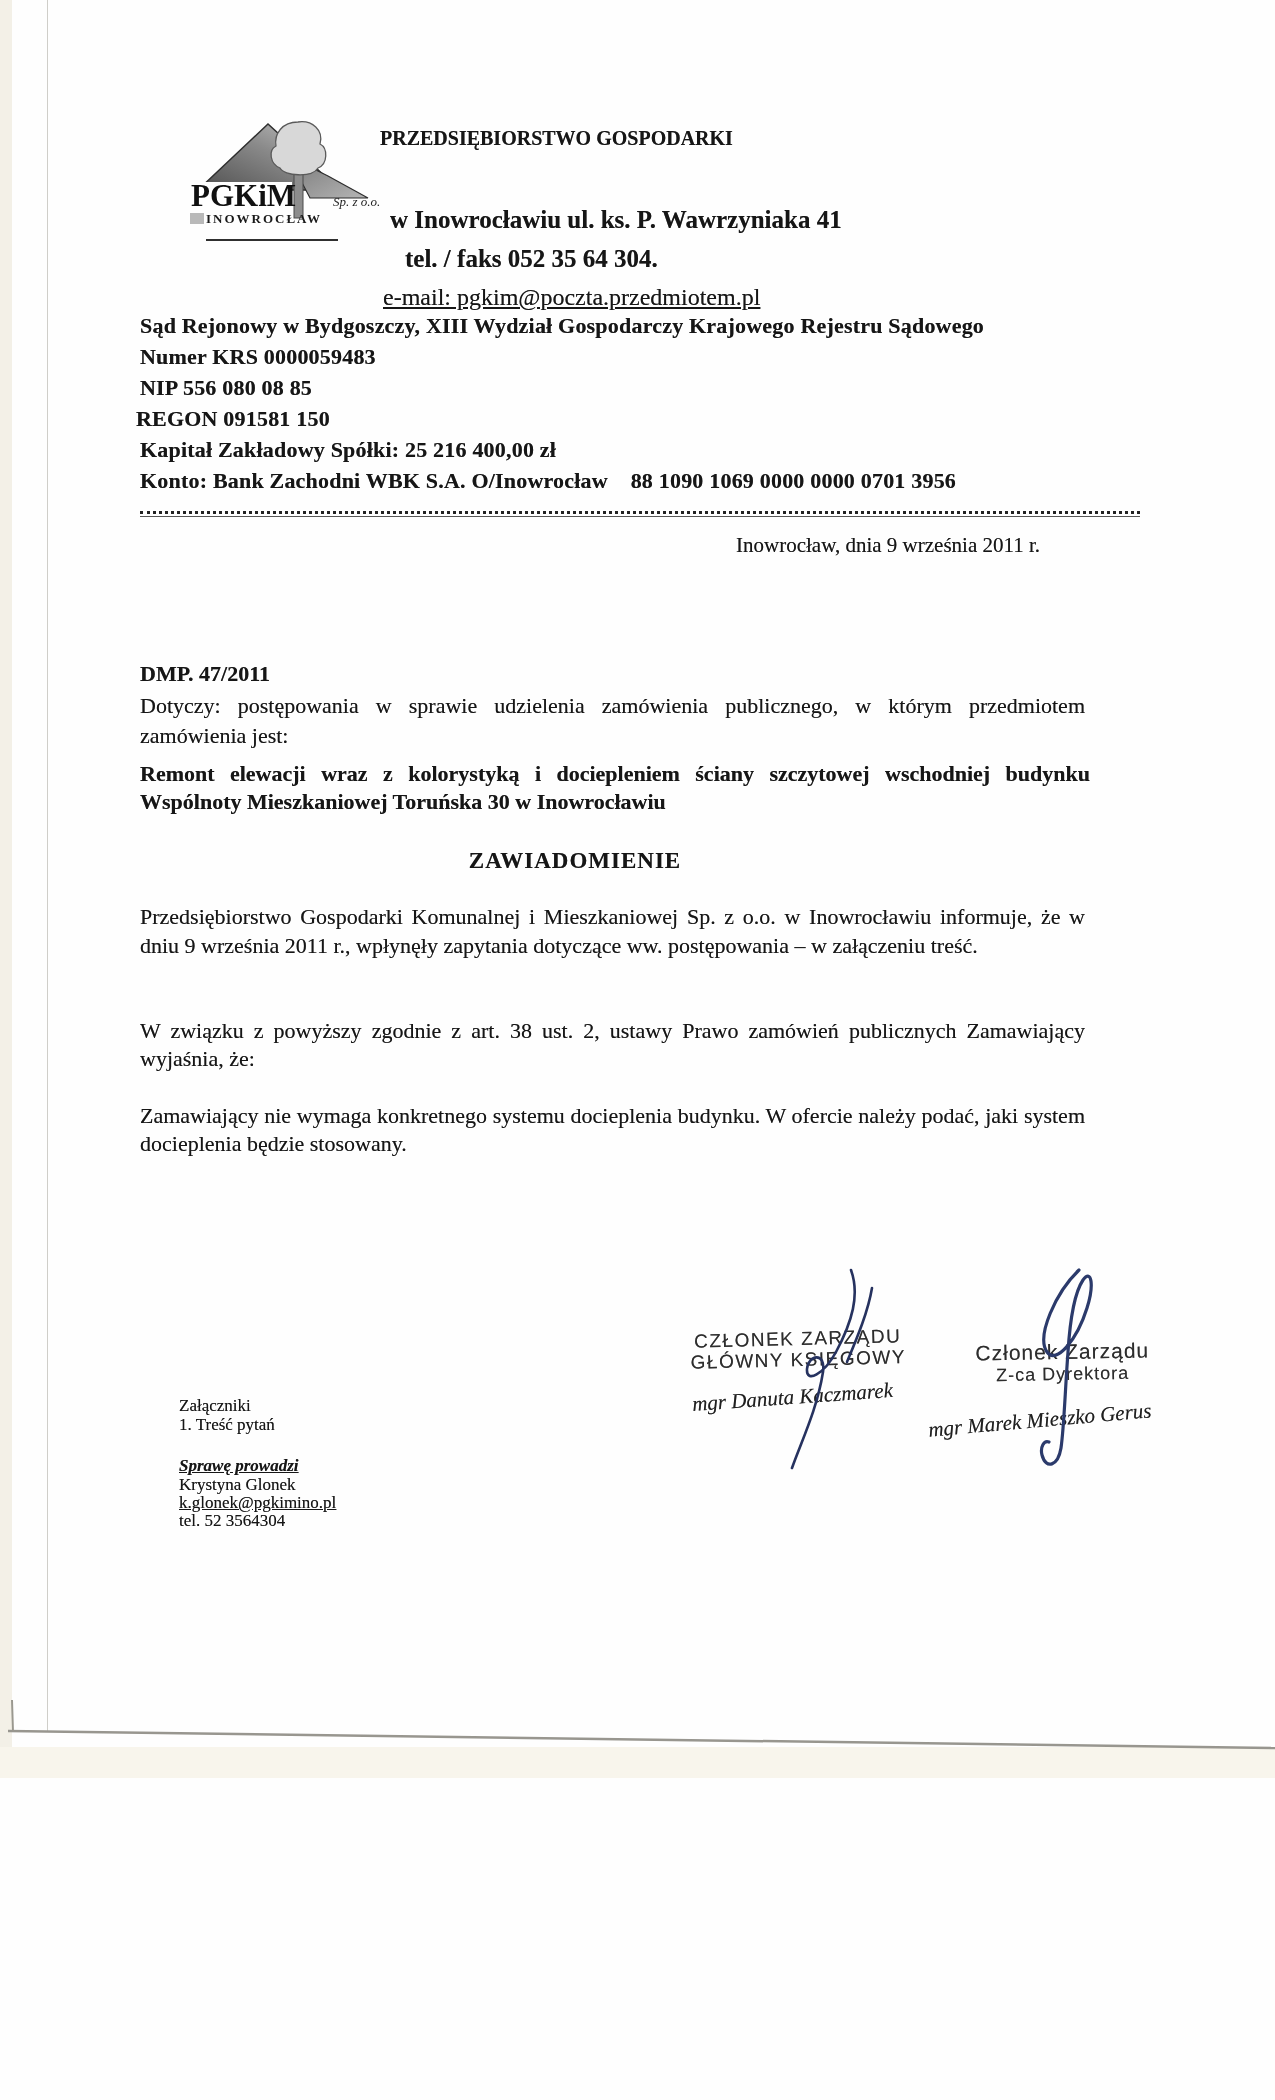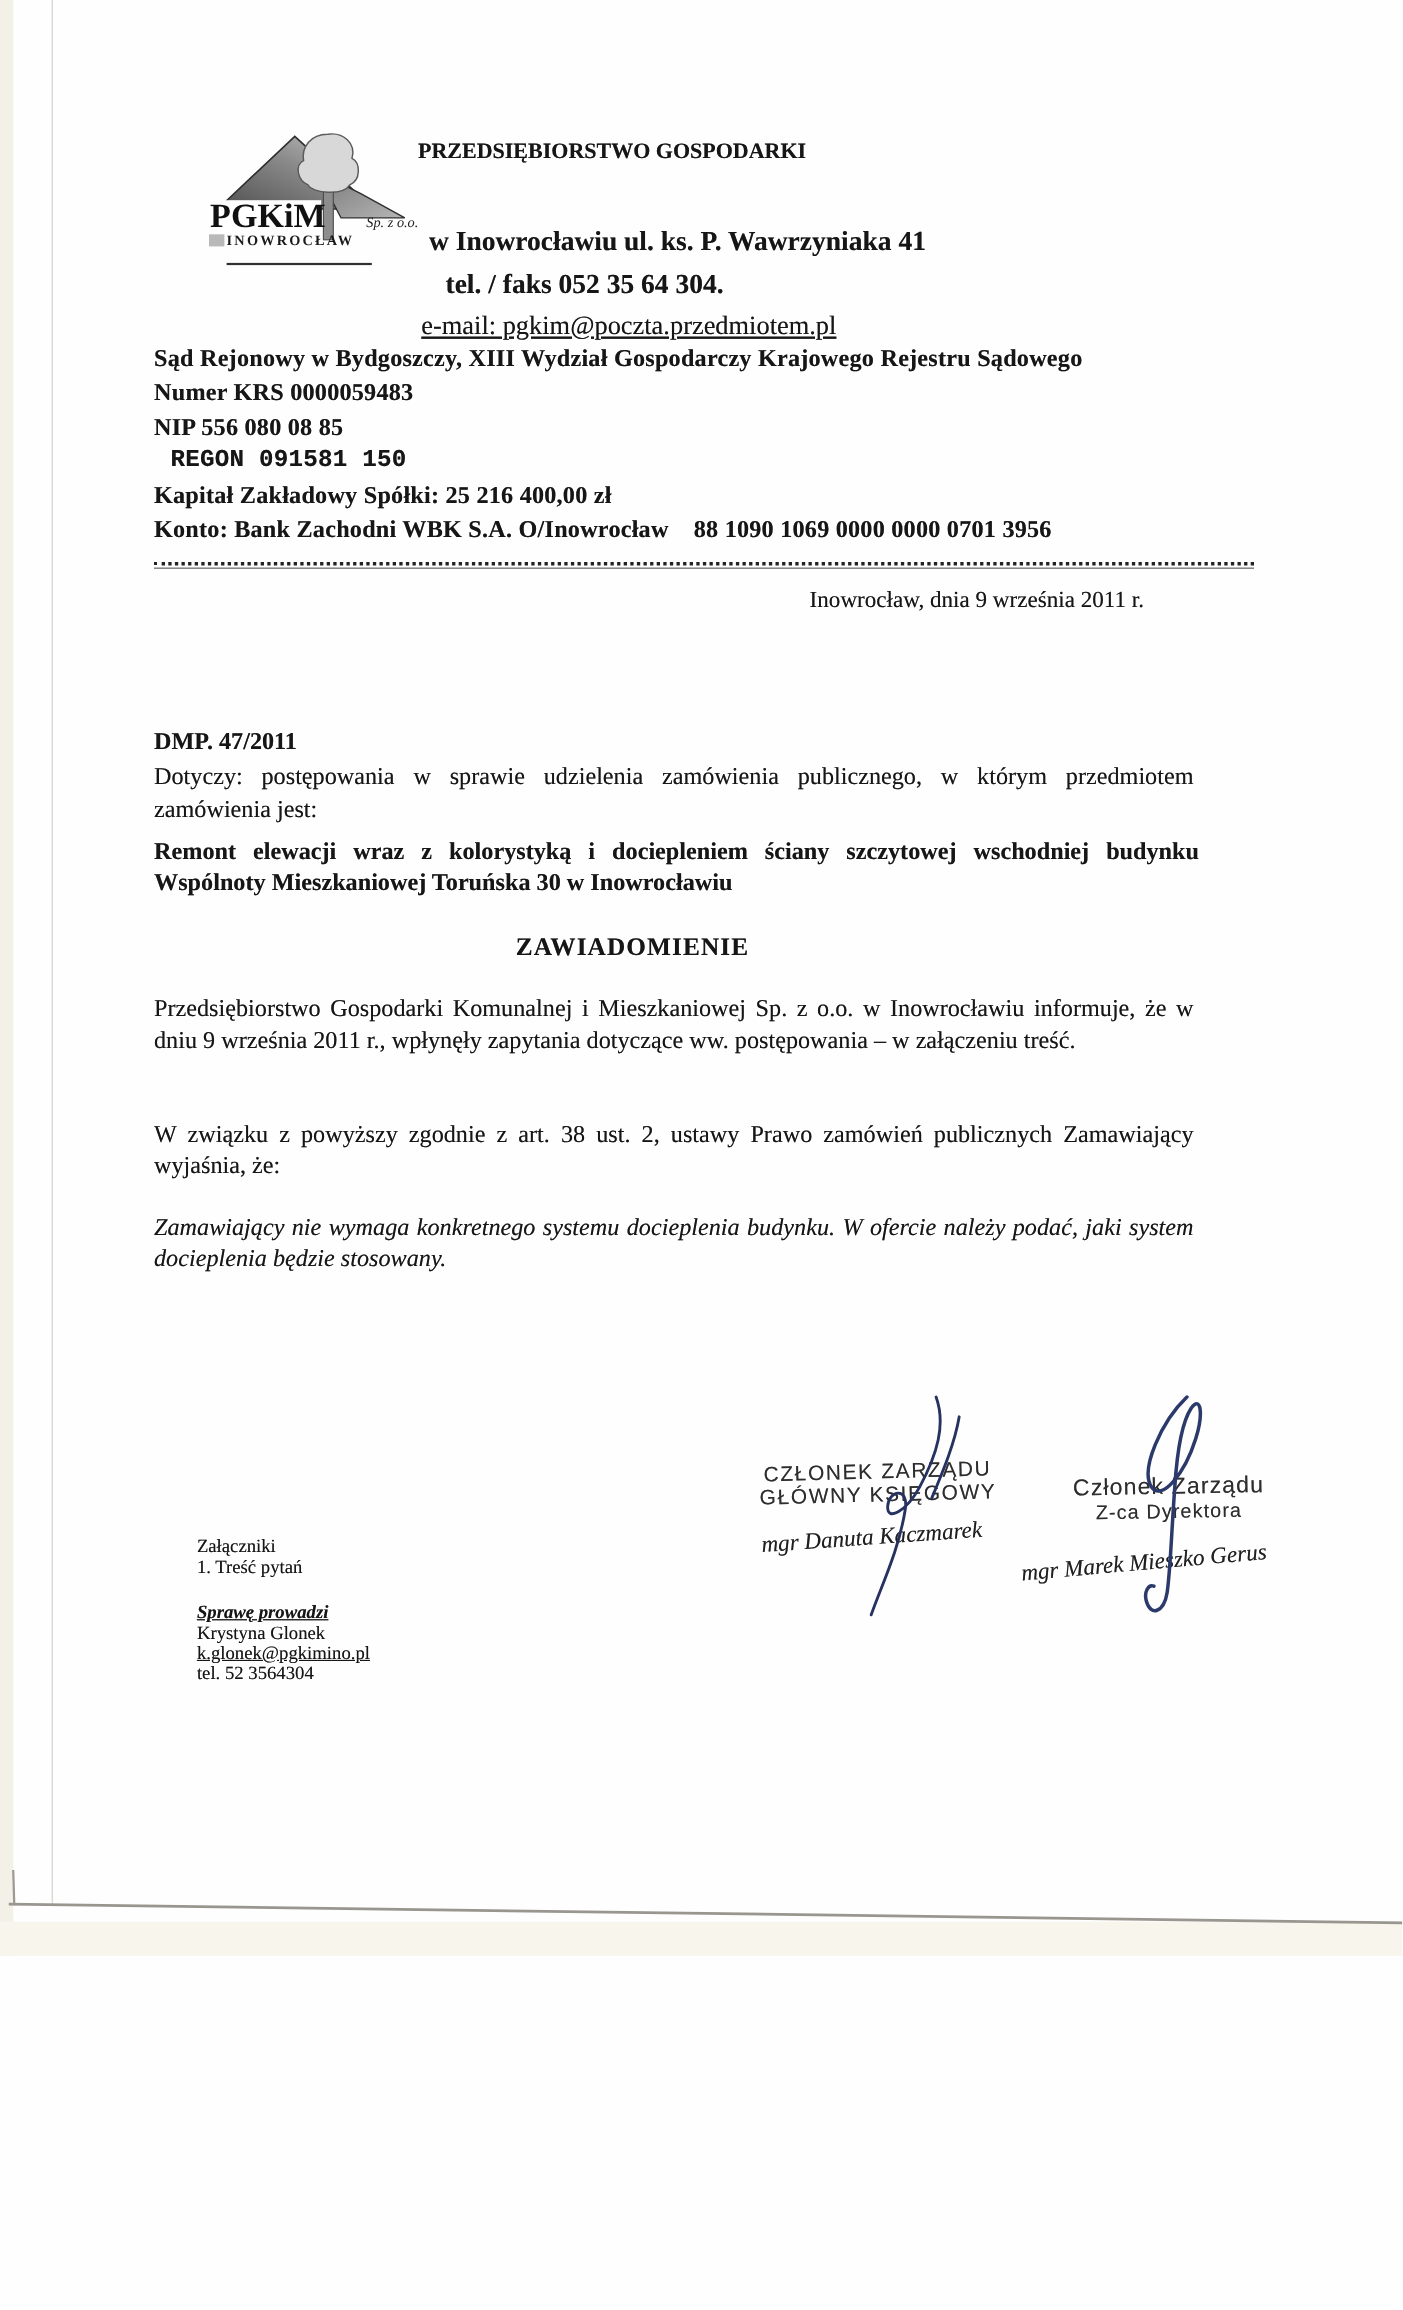--- a/index.html
+++ b/index.html
@@ -64,35 +64,35 @@
   <div class="artifact" style="left:206px;top:239px;width:132px;height:2px;background:#2f2f2f;"></div>
 
   <div class="t hdr" style="left:380px;top:127px;font-size:20px;">PRZEDSIĘBIORSTWO GOSPODARKI</div>
   <div class="t hdr" style="left:390px;top:206px;font-size:25px;">w Inowrocławiu  ul. ks. P. Wawrzyniaka 41</div>
   <div class="t hdr" style="left:405px;top:245px;font-size:25px;">tel. / faks 052 35 64 304.</div>
   <div class="t u" style="left:383px;top:284px;font-size:24px;">e-mail: pgkim@poczta.przedmiotem.pl</div>
 
   <div class="t reg" style="left:140px;top:313px;">Sąd Rejonowy w Bydgoszczy, XIII Wydział Gospodarczy Krajowego Rejestru Sądowego</div>
   <div class="t reg" style="left:140px;top:344px;">Numer KRS 0000059483</div>
   <div class="t reg" style="left:140px;top:375px;">NIP 556 080 08 85</div>
-  <div class="t reg" style="left:155px;top:406px;font-family:Liberation Mono, monospace;">REGON 091581 150</div>
+  <div class="t reg" style="left:136px;top:406px;">REGON 091581 150</div>
   <div class="t reg" style="left:140px;top:437px;">Kapitał Zakładowy Spółki: 25 216 400,00 zł</div>
   <div class="t reg" style="left:140px;top:468px;white-space:pre-wrap;">Konto: Bank Zachodni WBK S.A. O/Inowrocław    88 1090 1069 0000 0000 0701 3956</div>
 
   <div class="dotrule"></div>
 
   <div class="t" style="left:736px;top:533px;font-size:21px;">Inowrocław, dnia 9 września 2011 r.</div>
 
   <div class="t bold" style="left:140px;top:661px;font-size:22px;">DMP. 47/2011</div>
   <div class="t body just" style="left:140px;top:691px;width:945px;line-height:30px;">Dotyczy: postępowania w sprawie udzielenia zamówienia publicznego, w którym przedmiotem zamówienia jest:</div>
   <div class="t body just bold" style="left:140px;top:760px;width:950px;line-height:28px;">Remont elewacji wraz z kolorystyką i dociepleniem ściany szczytowej wschodniej budynku Wspólnoty Mieszkaniowej Toruńska 30 w Inowrocławiu</div>
   <div class="t bold" style="left:140px;top:848px;width:870px;text-align:center;font-size:23px;letter-spacing:1px;white-space:normal;">ZAWIADOMIENIE</div>
   <div class="t body just" style="left:140px;top:902px;width:945px;">Przedsiębiorstwo Gospodarki Komunalnej i Mieszkaniowej Sp. z o.o. w Inowrocławiu informuje, że w dniu 9 września 2011 r., wpłynęły zapytania dotyczące ww. postępowania – w załączeniu treść.</div>
   <div class="t body just" style="left:140px;top:1017px;width:945px;line-height:28px;">W związku z powyższy zgodnie z art. 38 ust. 2, ustawy Prawo zamówień publicznych Zamawiający wyjaśnia, że:</div>
-  <div class="t body just" style="left:140px;top:1102px;width:945px;line-height:28px;font-style:italic;">Zamawiający nie wymaga konkretnego systemu docieplenia budynku. W ofercie należy podać, jaki system docieplenia będzie stosowany.</div>
+  <div class="t body just" style="left:140px;top:1102px;width:945px;line-height:28px;">Zamawiający nie wymaga konkretnego systemu docieplenia budynku. W ofercie należy podać, jaki system docieplenia będzie stosowany.</div>
 
   <div class="stamp" style="left:683px;top:1328px;width:230px;font-size:19px;line-height:21px;letter-spacing:1.5px;transform:rotate(-1.5deg);">
     <div>CZŁONEK ZARZĄDU</div>
     <div>GŁÓWNY KSIĘGOWY</div>
   </div>
   <div class="scriptname" style="left:692px;top:1385px;font-size:21px;transform:rotate(-4deg);">mgr Danuta Kaczmarek</div>
 
   <div class="stamp" style="left:955px;top:1341px;width:215px;font-size:21px;line-height:22px;letter-spacing:1px;transform:rotate(-1deg);">
     <div>Członek Zarządu</div>
     <div style="font-size:18px;">Z-ca Dyrektora</div>

